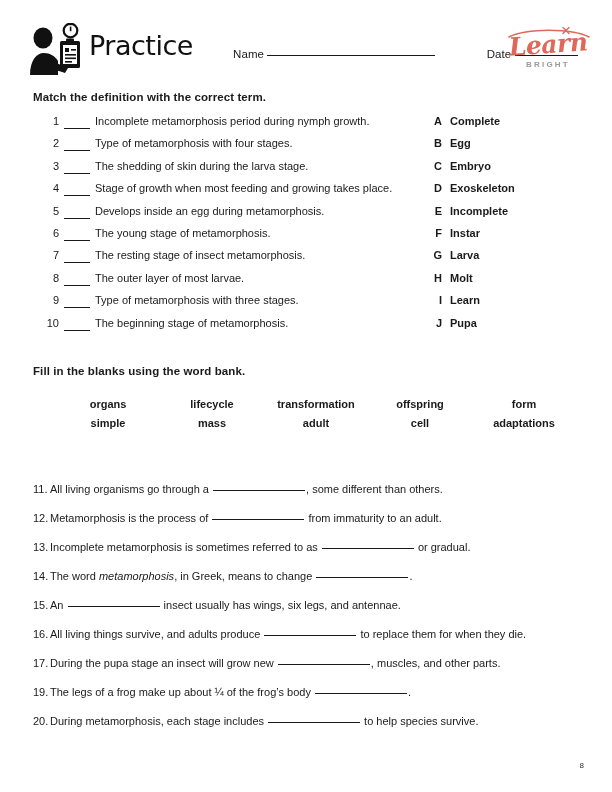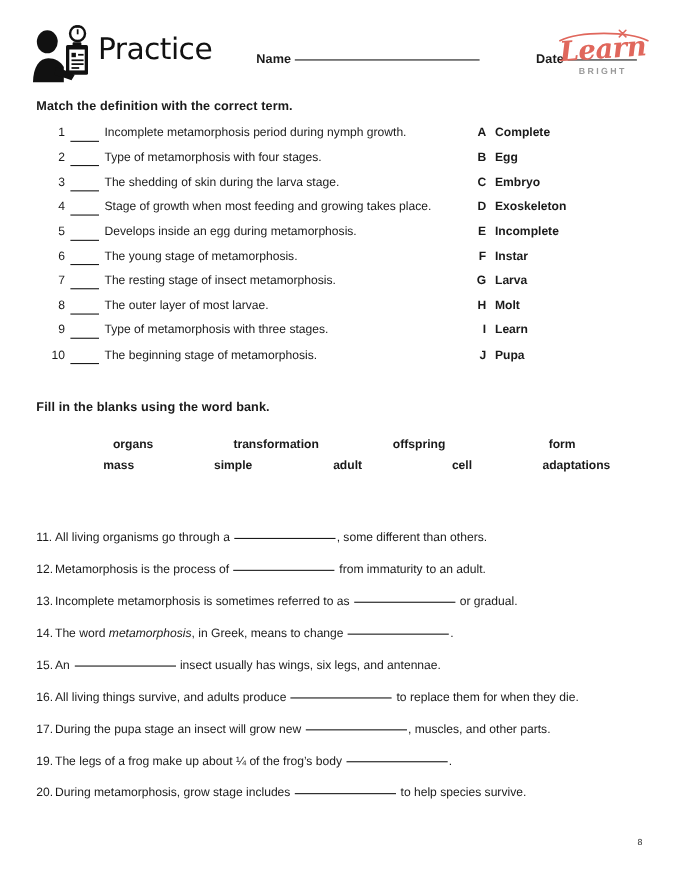--- a/index.html
+++ b/index.html
@@ -45,21 +45,21 @@
     white-space: nowrap;
     letter-spacing: 0.1px;
   }
   #name-date .rule {
     display: inline-block;
     border-bottom: 1.4px solid #1a1a1a;
     vertical-align: 2px;
   }
   .rule-name { width: 168px; }
   .rule-date { width: 63px; }
-  #name-label, #date-label { font-weight: bold; padding-left: 32px; }
+  #name-label, #date-label { font-weight: normal; padding-left: 32px; }
   #date-label { margin-left: 16px; }
 
   
   #logo {
     position: absolute;
     right: 18px; top: 22px;
     width: 94px; height: 52px;
     text-align: center;
   }
   #logo-swoosh {
@@ -346,38 +346,39 @@
       <span class="term-letter">J</span>
       <span class="term-label">Pupa</span>
     </div>
   </div>
 
 <div class="section-heading" id="fill-heading">Fill in the blanks using the word bank.</div>
 
 <div id="word-bank">
   <div class="bank-row" id="bank-row-1">
       <span class="bank-word">organs</span>
+      <span class="bank-word">lifecycle</span>
       <span class="bank-word">transformation</span>
       <span class="bank-word">offspring</span>
       <span class="bank-word">form</span>
     </div>
   <div class="bank-row" id="bank-row-2">
+      <span class="bank-word">simple</span>
       <span class="bank-word">mass</span>
-      <span class="bank-word">simple</span>
       <span class="bank-word">adult</span>
       <span class="bank-word">cell</span>
       <span class="bank-word">adaptations</span>
     </div>
 </div>
 
 <div id="fill-list">
     <div class="fill-row"><span class="fill-num">11.</span><span>All living organisms go through a </span><span class="fill-blank"></span><span>, some different than others.</span></div>
     <div class="fill-row"><span class="fill-num">12.</span><span>Metamorphosis is the process of </span><span class="fill-blank"></span><span> from immaturity to an adult.</span></div>
     <div class="fill-row"><span class="fill-num">13.</span><span>Incomplete metamorphosis is sometimes referred to as </span><span class="fill-blank"></span><span> or gradual.</span></div>
     <div class="fill-row"><span class="fill-num">14.</span><span>The word </span><span class="ital">metamorphosis</span><span>, in Greek, means to change </span><span class="fill-blank"></span><span>.</span></div>
     <div class="fill-row"><span class="fill-num">15.</span><span>An </span><span class="fill-blank"></span><span> insect usually has wings, six legs, and antennae.</span></div>
     <div class="fill-row"><span class="fill-num">16.</span><span>All living things survive, and adults produce </span><span class="fill-blank"></span><span> to replace them for when they die.</span></div>
     <div class="fill-row"><span class="fill-num">17.</span><span>During the pupa stage an insect will grow new </span><span class="fill-blank"></span><span>, muscles, and other parts.</span></div>
     <div class="fill-row"><span class="fill-num">19.</span><span>The legs of a frog make up about ¼ of the frog’s body </span><span class="fill-blank"></span><span>.</span></div>
-    <div class="fill-row"><span class="fill-num">20.</span><span>During metamorphosis, grow stage includes </span><span class="fill-blank"></span><span> to help species survive.</span></div>
+    <div class="fill-row"><span class="fill-num">20.</span><span>During metamorphosis, each stage includes </span><span class="fill-blank"></span><span> to help species survive.</span></div>
   </div>
 
 <div id="page-number">8</div>
 
 </body></html>

